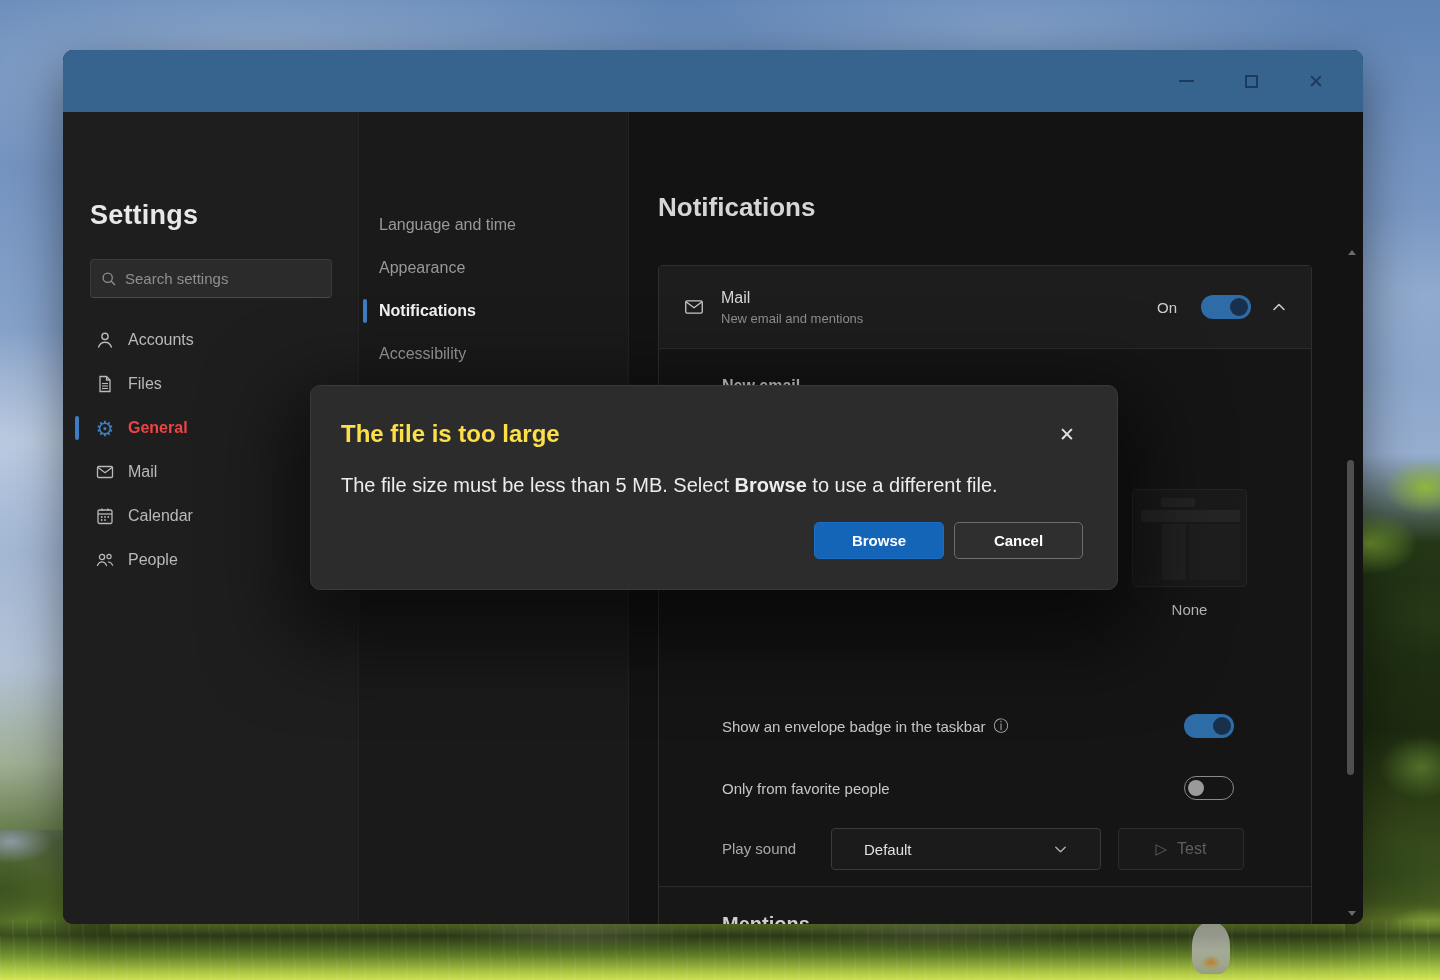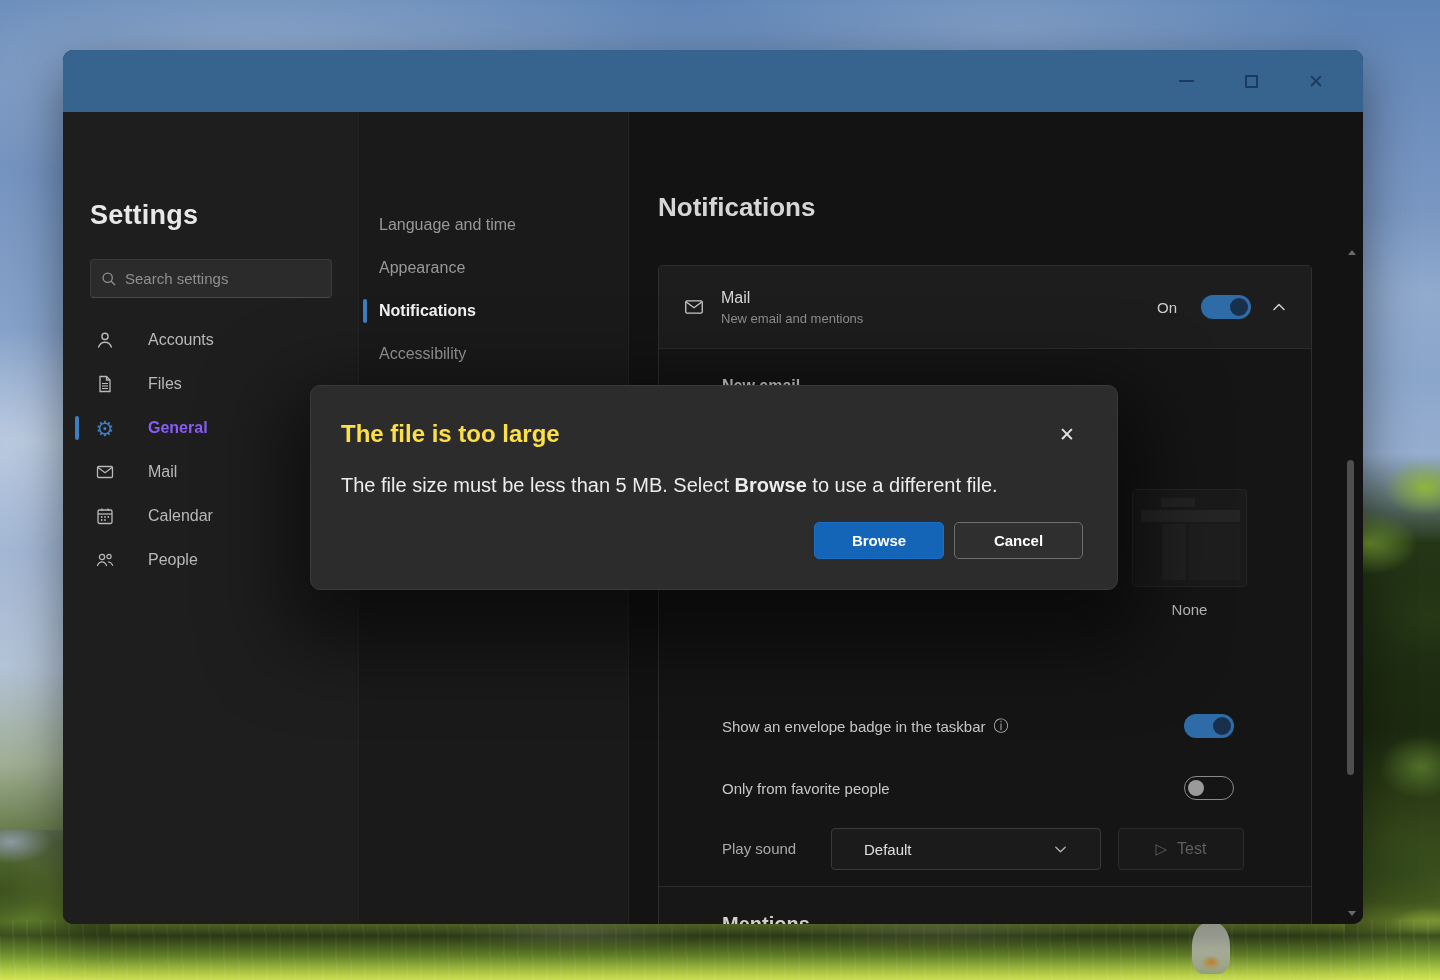--- a/index.html
+++ b/index.html
@@ -66,24 +66,24 @@
   .midnav  { position:absolute; left:295px; top:62px; bottom:0; width:270px; background:#1a1a1a; border-left:1px solid #242424; }
   .main    { position:absolute; left:565px; top:62px; right:0; bottom:0; background:#131313; border-left:1px solid #232323; }
 
   
   .settings-title { position:absolute; left:27px; top:88px; font-size:27px; font-weight:700; color:#e8e8e8; letter-spacing:.2px; }
   .searchbox { position:absolute; left:27px; top:147px; width:242px; height:39px; background:#2b2b2b;
     border:1px solid #3a3a3a; border-bottom:1px solid #4a4a4a; border-radius:4px; display:flex; align-items:center; padding:0 10px; gap:8px; }
   .searchbox input { flex:1; background:transparent; border:none; outline:none; color:#f97316; font-size:15px; font-family:"Liberation Sans",sans-serif; }
   .searchbox input::placeholder { color:#8f8f8f; }
   .nav-list { position:absolute; left:0; top:206px; right:0; }
-  .nav-item { position:relative; height:44px; display:flex; align-items:center; padding-left:31px; gap:32px; cursor:default; }
+  .nav-item { position:relative; height:44px; display:flex; align-items:center; padding-left:31px; gap:12px; cursor:default; }
   .nav-item .icon { width:22px; height:22px; display:flex; align-items:center; justify-content:center; color:#b9b9b9; }
   .nav-item .lbl { font-size:16px; color:#b9b9b9; }
-  .nav-item.selected .lbl { color:#8b5cf6; font-weight:700; }
+  .nav-item.selected .lbl { color:#ef4444; font-weight:700; }
   .nav-item.selected .icon { color:#3d7dc2; }
   .gear-glyph { font-size:21px; line-height:1; color:#3d7dc2; }
   .pill { position:absolute; left:12px; top:10px; width:4px; height:24px; border-radius:2px; background:#3d7dc2; }
 
   
   .mid-list { position:absolute; left:0; top:91px; right:0; }
   .mid-item { position:relative; height:43px; display:flex; align-items:center; padding-left:20px; cursor:default; }
   .mid-item .lbl { font-size:16px; color:#989898; }
   .mid-item.selected .lbl { color:#f2f2f2; font-weight:700; }
   .mid-item .pill { left:4px; top:10px; }

